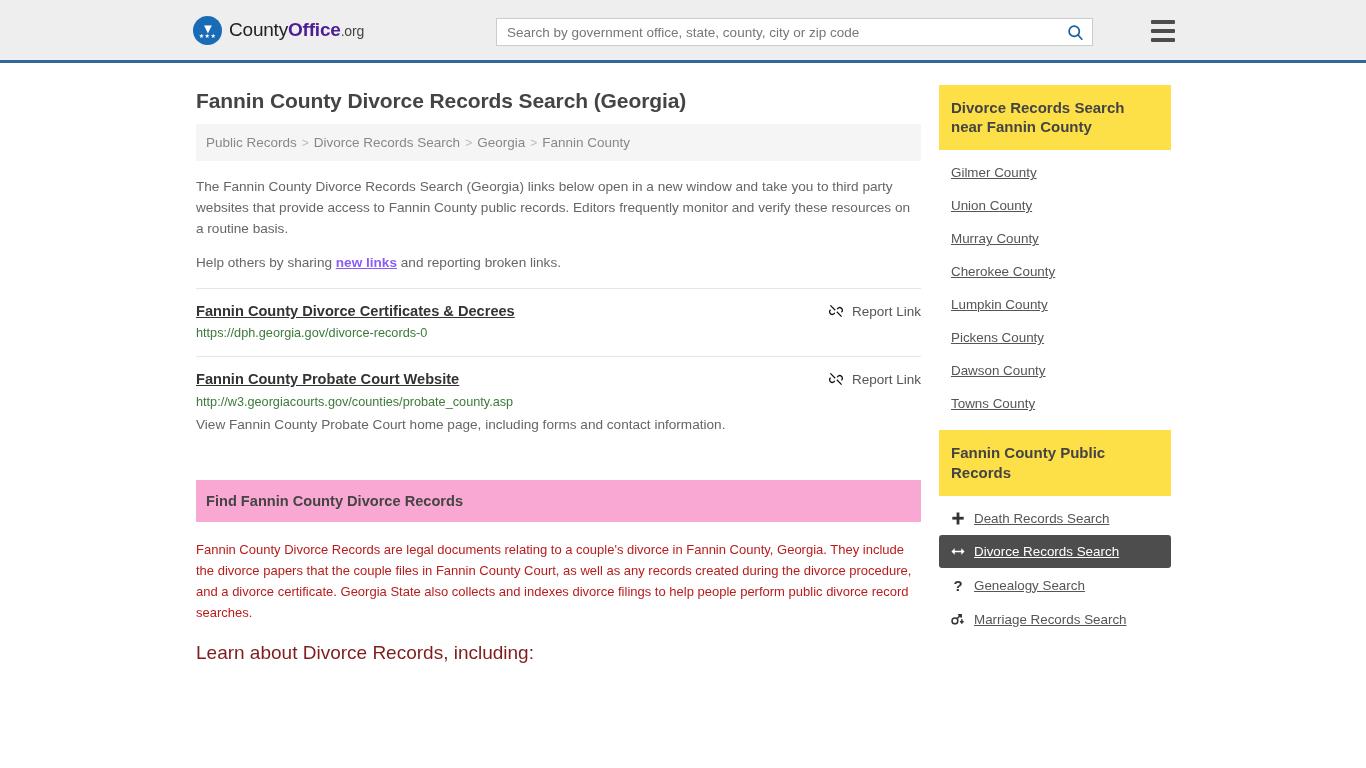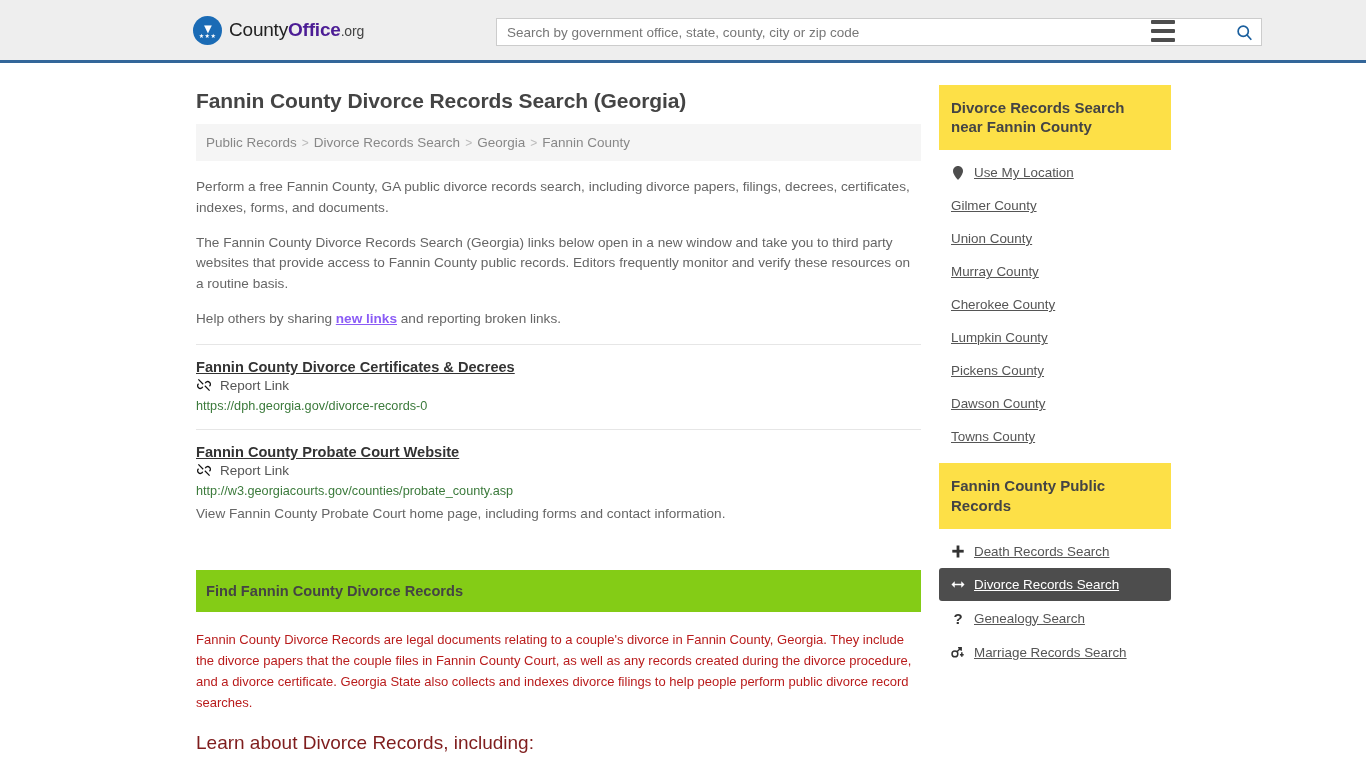--- a/index.html
+++ b/index.html
@@ -51,21 +51,21 @@
     letter-spacing: -0.2px;
     white-space: nowrap;
   }
   .logo-text .b { color: #4c1d95; font-weight: 700; }
   .logo-text .o { color: #444; font-size: 14px; }
 
   .search-wrap {
     position: absolute;
     left: 496px;
     top: 18px;
-    width: 766px;
+    width: 597px;
     height: 28px;
     background: #fff;
     border: 1px solid #cccccc;
     display: flex;
     align-items: center;
   }
   .search-input {
     border: none; outline: none;
     flex: 1;
     height: 100%;
@@ -148,21 +148,20 @@
   
   .result {
     border-top: 1px solid #e6e6e6;
     padding: 13px 0 12px 0;
   }
   .result:first-of-type { border-top: 1px solid #e6e6e6; }
   .result-head {
     display: flex;
     align-items: flex-start;
     justify-content: space-between;
-    flex-direction: column;
   }
   .result-title {
     font-size: 14.6px;
     font-weight: bold;
     color: #333333;
     text-decoration: underline;
     line-height: 1.25;
   }
   .report-link {
     display: flex; align-items: center; gap: 8px;
@@ -180,21 +179,21 @@
   }
   .result-desc {
     font-size: 13.6px;
     line-height: 1.72;
     color: #666;
     margin: 0;
   }
 
   
   .section-head {
-    background: #84cc16;
+    background: #f9a8d4;
     font-size: 14.6px;
     font-weight: bold;
     color: #444;
     padding: 13px 10px;
     margin-top: 32px;
   }
   .section-body p {
     font-size: 13px;
     line-height: 1.62;
     color: #b91c1c;
@@ -276,21 +275,20 @@
 
   <div class="main-col">
 
     <h1 class="page-title">Fannin County Divorce Records Search (Georgia)</h1>
 
     <div class="breadcrumb">
       <a>Public Records</a><span class="sep">&gt;</span><a>Divorce Records Search</a><span class="sep">&gt;</span><a>Georgia</a><span class="sep">&gt;</span><a>Fannin County</a>
     </div>
 
     <div class="intro">
-      <p>Perform a free Fannin County, GA public divorce records search, including divorce papers, filings, decrees, certificates, indexes, forms, and documents.</p>
       <p>The Fannin County Divorce Records Search (Georgia) links below open in a new window and take you to third party websites that provide access to Fannin County public records. Editors frequently monitor and verify these resources on a routine basis.</p>
       <p><span>Help others by sharing </span><a class="inline">new links</a><span> and reporting broken links.</span></p>
     </div>
 
     <div class="result">
       <div class="result-head">
         <a class="result-title">Fannin County Divorce Certificates &amp; Decrees</a>
         <span class="report-link">
           <svg width="16" height="16" viewBox="0 0 20 20">
             <path d="M3 3 L9 9 M11 11 L17 17" stroke="#111" stroke-width="1.6" fill="none"></path>
@@ -326,28 +324,20 @@
 
     </div>
   </div>
 
   <div class="side-col">
 
     <div class="side-box">
       <div class="side-head">Divorce Records Search near Fannin County</div>
       <div class="side-list">
 
-        <div class="side-item">
-          <span class="ic">
-            <svg width="10" height="14" viewBox="0 0 10 14">
-              <path d="M5 0 C2.2 0 0 2.2 0 5 C0 8.7 5 14 5 14 C5 14 10 8.7 10 5 C10 2.2 7.8 0 5 0 Z" fill="#4d4d4d"></path>
-            </svg>
-          </span>
-          <a>Use My Location</a>
-        </div>
 
         <div class="side-item no-icon">
           <a>Gilmer County</a>
         </div>
         <div class="side-item no-icon">
           <a>Union County</a>
         </div>
         <div class="side-item no-icon">
           <a>Murray County</a>
         </div>

